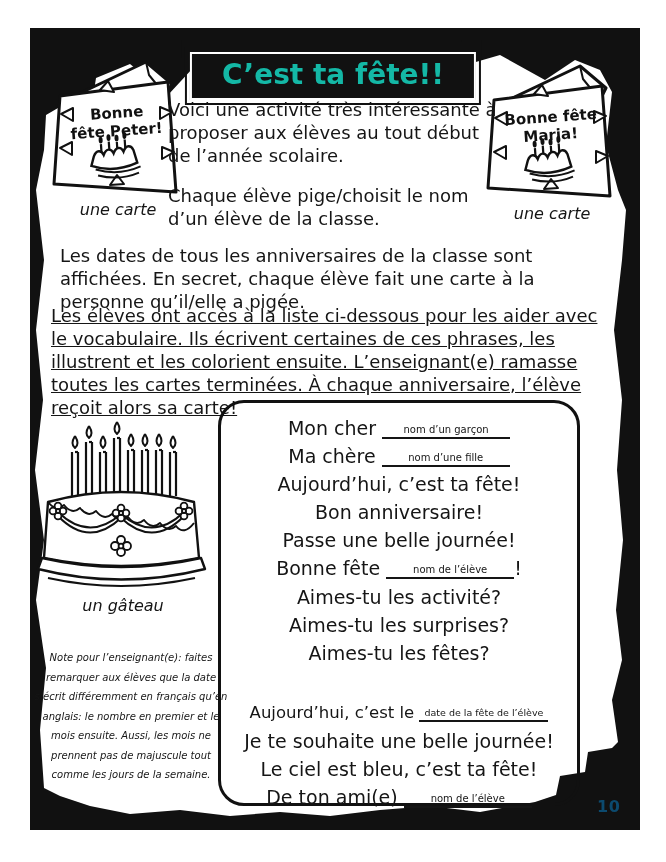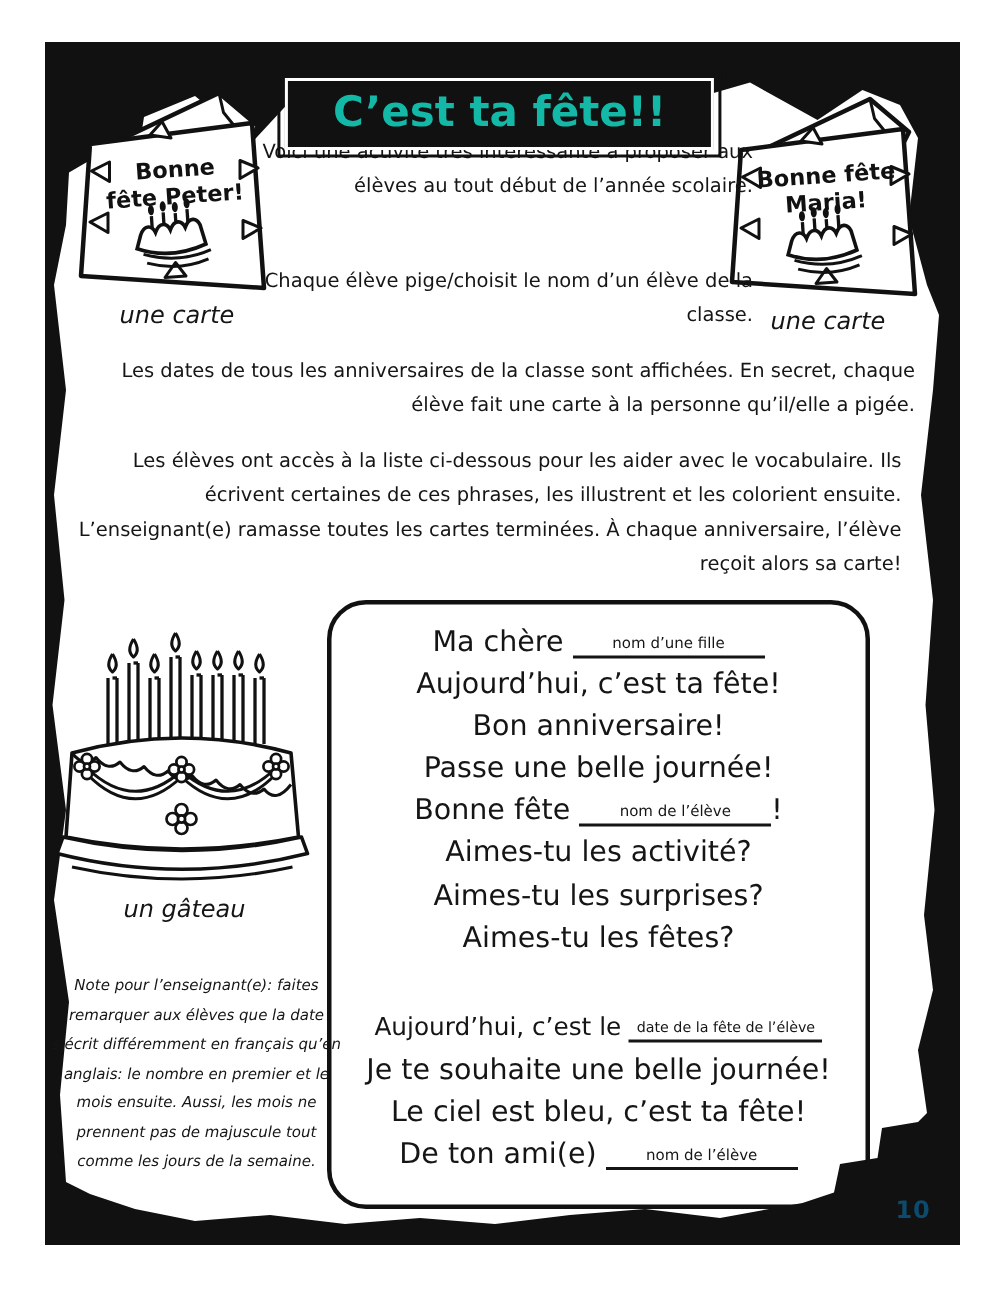--- a/index.html
+++ b/index.html
@@ -19,25 +19,25 @@
     background:#111; color:#14b8a6; font-size:28px; font-weight:bold;
     padding:4px 30px 7px; white-space:nowrap;
     outline:2px solid #111; outline-offset:3px; border:2px solid #fff;
   }
   .banner::before,.banner::after{
     content:""; position:absolute; top:-14px; width:20px; height:16px; border:2px solid #111;
   }
   .banner::before{left:-10px; border-right:none; border-bottom:none;}
   .banner::after{right:-10px; border-left:none; border-bottom:none;}
   
-  .para{position:absolute; z-index:2; text-align:right; font-size:13px; line-height:23px;}
+  .para{position:absolute; z-index:2; text-align:left; font-size:18px; line-height:23px;margin-top:8px;}
   #intro1{left:168px; top:90px;  width:334px;}
   #intro2{left:168px; top:176px; width:334px;}
   #para3 {left:60px;  top:236px; width:550px;}
-  #para4 {left:41px;  top:296px; width:560px;}
+  #para4 {left:51px;  top:296px; width:560px;text-decoration:underline;}
   
   .card{position:absolute; z-index:2; width:140px; height:150px;}
   #card-left {left:48px;  top:54px;}
   #card-right{left:482px; top:58px;}
   .caption{
     position:absolute; z-index:2; width:140px; text-align:center;
     font-style:italic; font-size:16px;
   }
   #caption-left {left:48px;  top:200px;}
   #caption-right{left:482px; top:204px;}
@@ -160,20 +160,21 @@
   </svg>
   <div id="caption-right" class="caption">une carte</div>
 
   <div id="intro1" class="para">Voici une activité très intéressante à proposer aux élèves au tout début de l’année scolaire.</div>
   <div id="intro2" class="para">Chaque élève pige/choisit le nom d’un élève de la classe.</div>
   <div id="para3" class="para">Les dates de tous les anniversaires de la classe sont affichées. En secret, chaque élève fait une carte à la personne qu’il/elle a pigée.</div>
   <div id="para4" class="para">Les élèves ont accès à la liste ci-dessous pour les aider avec le vocabulaire. Ils écrivent certaines de ces phrases, les illustrent et les colorient ensuite. L’enseignant(e) ramasse toutes les cartes terminées. À chaque anniversaire, l’élève reçoit alors sa carte!</div>
 
   <div id="phrase-box">
     <div>
+        <div class="phrase-line"><span>Mon cher</span> <span class="blank">nom d’un garçon</span></div>
         <div class="phrase-line"><span>Ma chère</span> <span class="blank">nom d’une fille</span></div>
         <div class="phrase-line"><span>Aujourd’hui, c’est ta fête!</span></div>
         <div class="phrase-line"><span>Bon anniversaire!</span></div>
         <div class="phrase-line"><span>Passe une belle journée!</span></div>
         <div class="phrase-line"><span>Bonne fête</span> <span class="blank">nom de l’élève</span><span>!</span></div>
         <div class="phrase-line"><span>Aimes-tu les activité?</span></div>
         <div class="phrase-line"><span>Aimes-tu les surprises?</span></div>
         <div class="phrase-line"><span>Aimes-tu les fêtes?</span></div>
         <div class="phrase-line tight"><span>Aujourd’hui, c’est le</span> <span class="blank">date de la fête de l’élève</span></div>
         <div class="phrase-line"><span>Je te souhaite une belle journée!</span></div>

